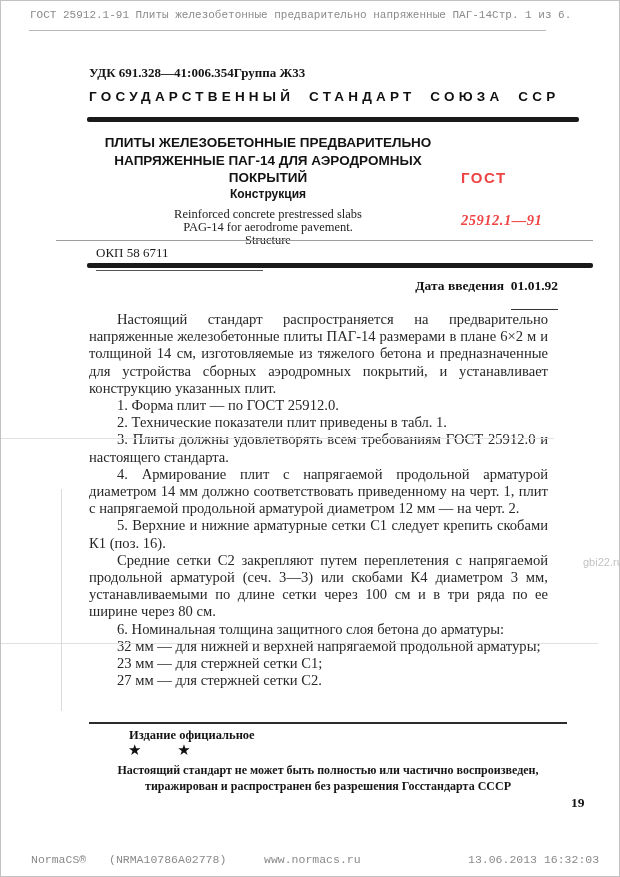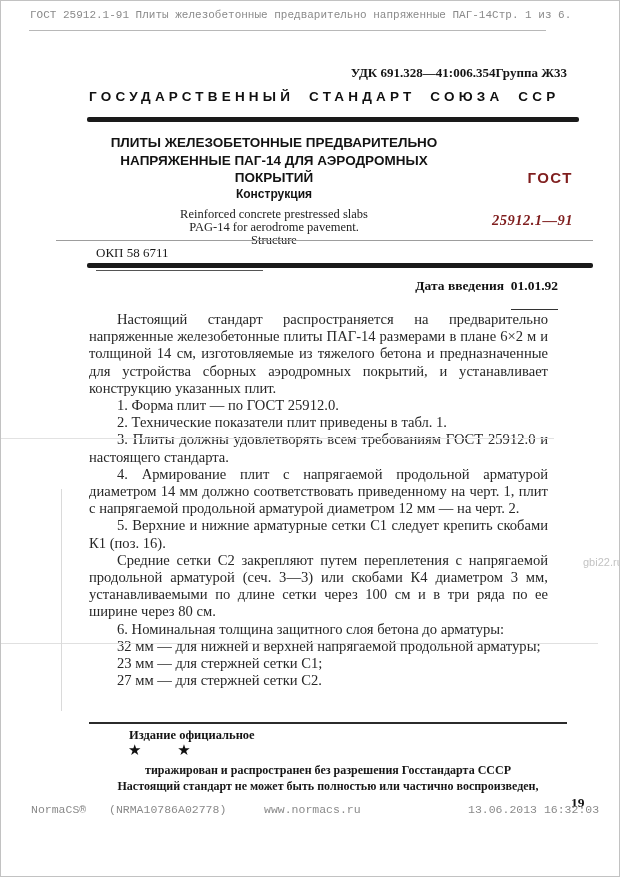--- a/index.html
+++ b/index.html
@@ -10,56 +10,56 @@
   }
   
   .doc-header {
     position:absolute; top:8px; left:29px; width:517px;
     display:flex; justify-content:space-between;
     font-family:"Liberation Mono","DejaVu Sans Mono",monospace;
     font-size:11px; color:#8a8a8a; white-space:nowrap;
   }
   .header-rule { position:absolute; top:29px; left:28px; width:517px; height:1px; background:#b8b8b8; }
   .doc-footer {
-    position:absolute; top:802px; left:0; width:620px; height:20px;
+    position:absolute; top:852px; left:0; width:620px; height:20px;
     font-family:"Liberation Mono","DejaVu Sans Mono",monospace;
     font-size:11.5px; color:#8a8a8a; white-space:nowrap;
   }
   .f-app { position:absolute; left:30px; }
   .f-id  { position:absolute; left:108px; }
   .f-url { position:absolute; left:263px; }
   .f-dt  { position:absolute; left:467px; }
   
   .udk-row {
     position:absolute; top:64px; left:88px; width:478px;
-    display:flex; justify-content:flex-end;
+    display:flex; justify-content:flex-start;
     font-weight:bold; font-size:13px; color:#151515; white-space:nowrap;
   }
   .gos-standard {
     position:absolute; top:88px; left:88px; width:490px;
     font-family:"Liberation Sans",sans-serif; font-weight:bold;
     font-size:13.5px; letter-spacing:4.2px; word-spacing:7px;
     color:#101010; white-space:nowrap;
   }
   .thick-rule { position:absolute; height:5px; background:#1a1a1a; border-radius:2px; }
   .rule-a { top:116px; left:86px; width:492px; }
   .rule-b { top:262px; left:86px; width:506px; }
   .thin-rule { position:absolute; top:239px; left:55px; width:537px; height:1px; background:#9d9d9d; }
   
-  .title-block { position:absolute; top:133px; left:78px; width:390px; text-align:center; }
+  .title-block { position:absolute; top:133px; left:72px; width:390px; text-align:center; }
   .title-main div {
     font-family:"Liberation Sans",sans-serif; font-weight:bold;
     font-size:13.5px; line-height:17.5px; color:#131313;
   }
   .title-sub {
     font-family:"Liberation Sans",sans-serif;
     font-weight:bold; font-size:12px; color:#131313;
   }
   .title-en { margin-top:7px; font-size:12.5px; line-height:13px; color:#222; }
-  .gost-code { position:absolute; top:168px; left:460px; width:112px; text-align:right; color:#7f1d1d; }
+  .gost-code { position:absolute; top:168px; left:460px; width:112px; text-align:left; color:#ef4444; }
   .gost-label { font-family:"Liberation Sans",sans-serif; font-weight:bold; font-size:15px; letter-spacing:1.5px; }
   .gost-num { margin-top:26px; font-weight:bold; font-style:italic; font-size:14.5px; letter-spacing:0.5px; }
   .okp { position:absolute; top:244px; left:95px; font-size:13px; color:#1a1a1a; }
   .okp span { border-bottom:1px solid #555; padding-right:95px; padding-bottom:10px; }
   
   .date-row {
     position:absolute; top:277px; left:0; width:557px; text-align:right;
     font-weight:bold; font-size:13.5px; color:#131313; white-space:nowrap;
   }
   .date-row .val { border-bottom:1.5px solid #333; padding-bottom:16px; }
@@ -150,22 +150,22 @@
 
   <div class="scan-h1"></div>
   <div class="scan-h2"></div>
   <div class="scan-v"></div>
   <div class="watermark">gbi22.ru</div>
 
   <div class="official-rule"></div>
   <div class="edition">Издание официальное</div>
   <div class="stars">★ ★</div>
   <div class="copyright">
+    <div>Настоящий стандарт не может быть полностью или частично воспроизведен,</div>
     <div>тиражирован и распространен без разрешения Госстандарта СССР</div>
-    <div>Настоящий стандарт не может быть полностью или частично воспроизведен,</div>
   </div>
   <div class="page-number">19</div>
 
   <div class="doc-footer">
     <span class="f-app">NormaCS®</span>
     <span class="f-id">(NRMA10786A02778)</span>
     <span class="f-url">www.normacs.ru</span>
     <span class="f-dt">13.06.2013 16:32:03</span>
   </div>
 

